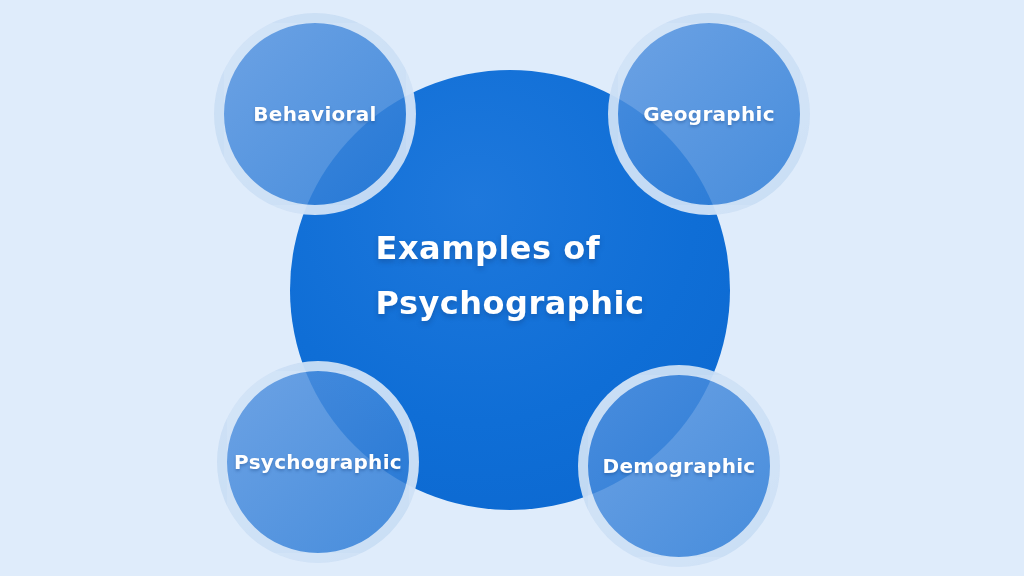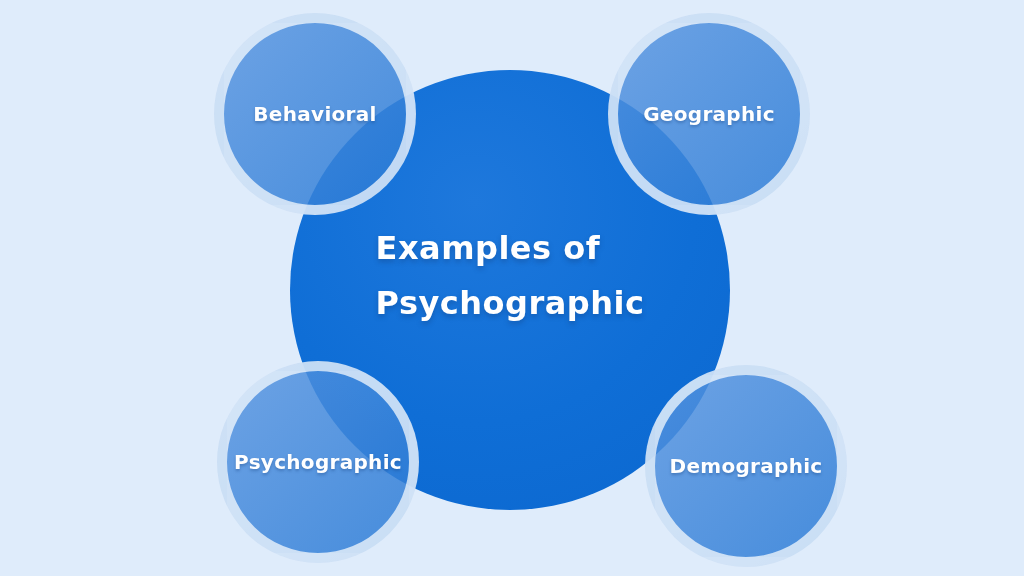--- a/index.html
+++ b/index.html
@@ -57,21 +57,21 @@
     color: #ffffff;
     font-weight: 700;
     font-size: 20px;
     letter-spacing: 0.3px;
     white-space: nowrap;
     text-shadow: 0 2px 3px rgba(16, 58, 118, 0.35);
   }
   .pos-top-left     { left: 214px; top: 13px;  }
   .pos-top-right    { left: 608px; top: 13px;  }
   .pos-bottom-left  { left: 217px; top: 361px; }
-  .pos-bottom-right { left: 645px; top: 365px; text-align: center; }
+  .pos-bottom-right { left: 578px; top: 365px; text-align: center; }
 </style>
 </head>
 <body>
 
 <div class="canvas">
 
   <div class="center-circle">
     <div class="center-title">
       <span>Examples of</span>
       <span>Psychographic</span>

